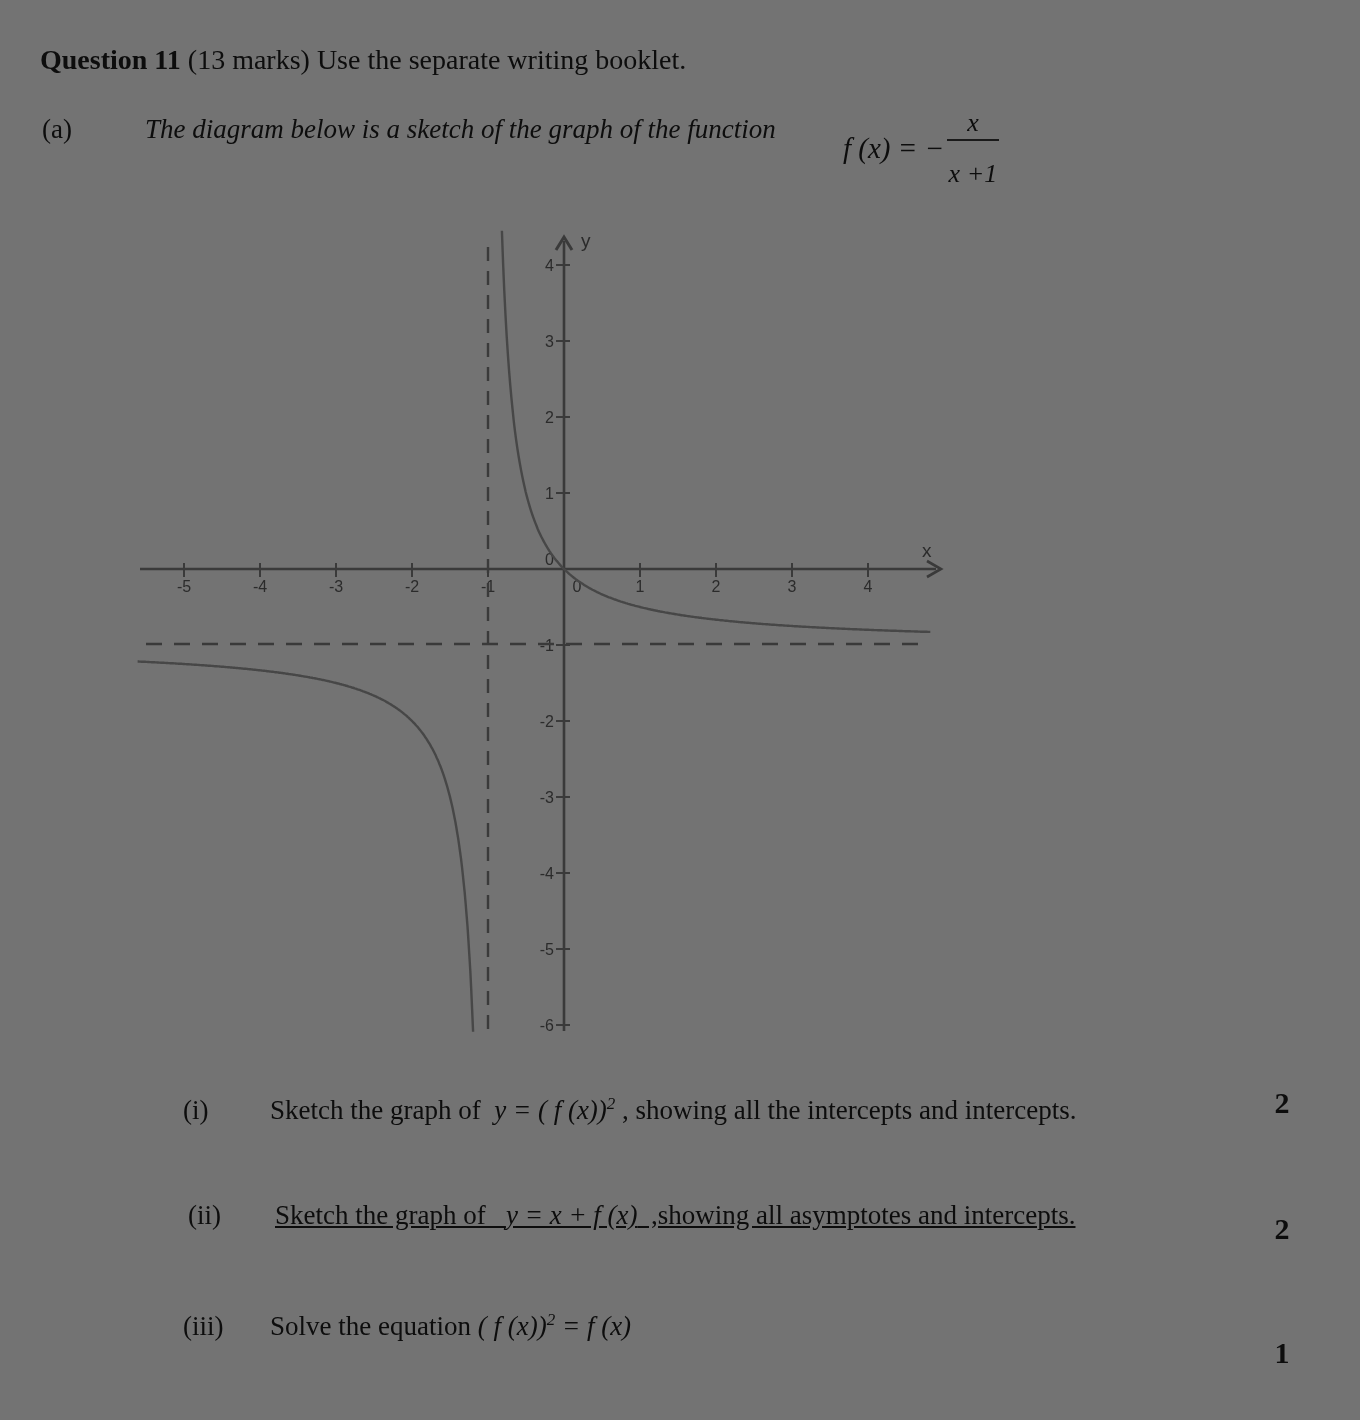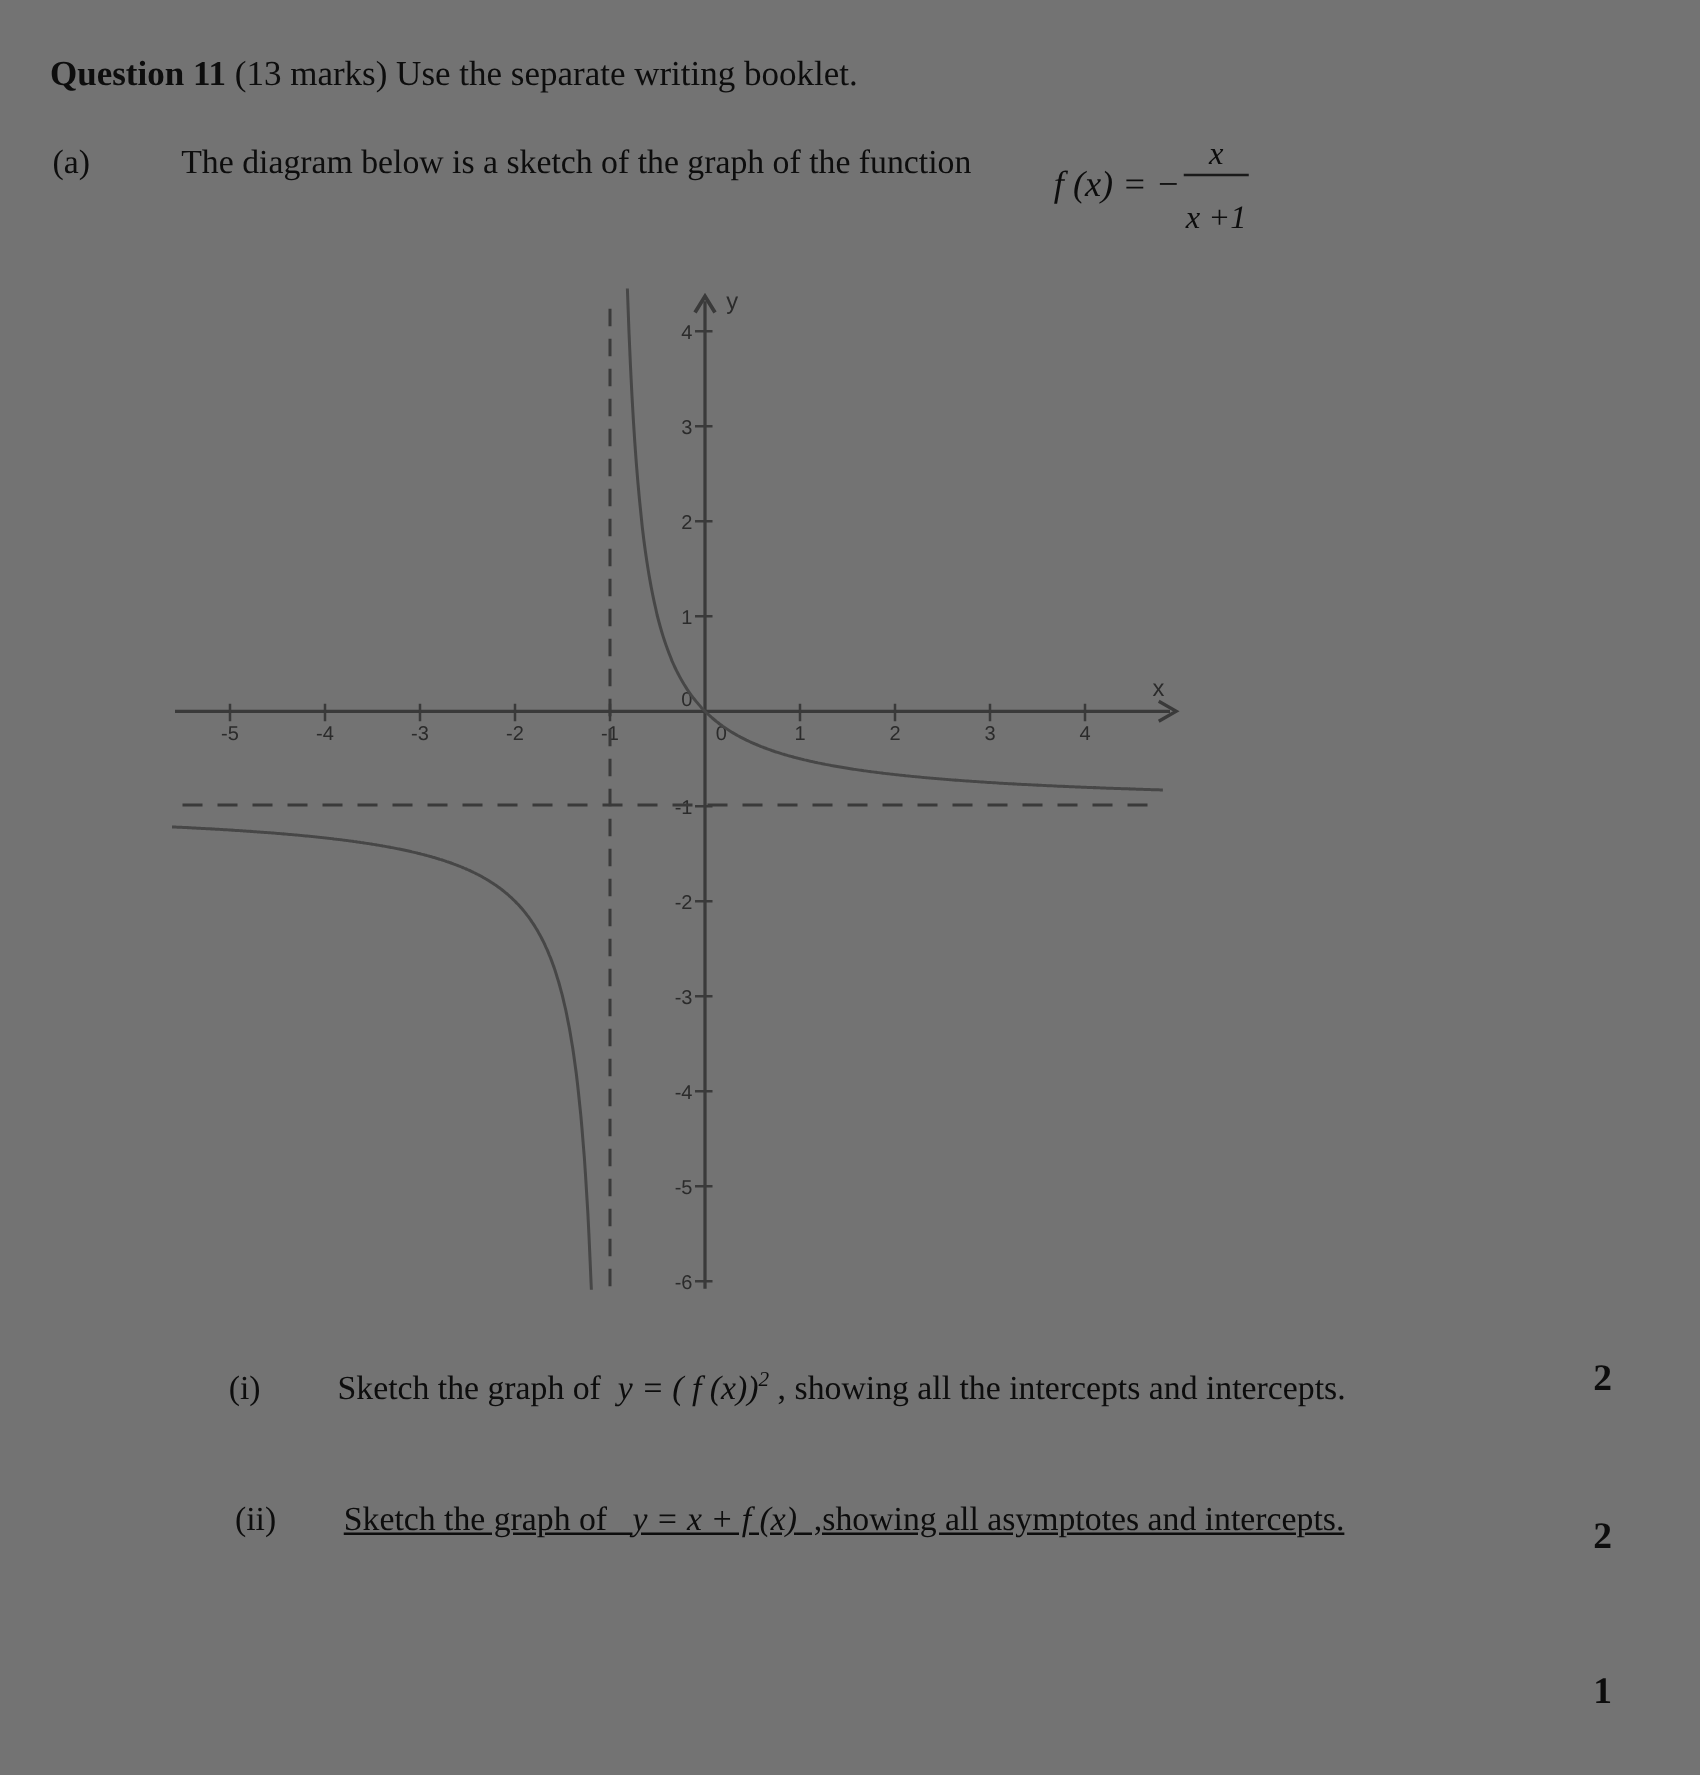--- a/index.html
+++ b/index.html
@@ -4,21 +4,21 @@
 <style>
   html,body{margin:0;padding:0;background:#ffffff;}
   .page{
     position:relative;width:1360px;height:1420px;background:#737373;
     font-family:"Liberation Serif","DejaVu Serif",serif;color:#0d0d0d;overflow:hidden;
   }
   .abs{position:absolute;}
   .header{left:40px;top:44px;font-size:28px;white-space:pre;}
   .header b{font-weight:bold;}
   .part-a-label{left:42px;top:114px;font-size:27px;}
-  .part-a-text{left:145px;top:114px;font-size:27px;white-space:pre;}
+  .part-a-text{left:145px;top:114px;font-size:27px;white-space:pre;font-style:italic;}
   .formula{left:843px;top:108px;display:flex;align-items:center;}
   .flhs{font-style:italic;font-size:29px;white-space:pre;}
   .frac{display:inline-flex;flex-direction:column;align-items:center;
         font-style:italic;font-size:26px;line-height:1.15;margin-left:3px;}
   .fnum{padding:0 20px 1px 20px;border-bottom:2px solid #1a1a1a;}
   .fden{padding-top:18px;white-space:pre;}
   .graph-svg{left:120px;top:225px;width:840px;height:815px;}
   .qrow{font-size:27px;white-space:pre;}
   .qlabel{display:inline-block;width:87px;}
   .math{font-style:italic;}
@@ -99,18 +99,19 @@
       <polyline fill="none" stroke="#474747" stroke-width="2.4" stroke-linejoin="round" points="137.6,661.5 138.6,661.5 139.5,661.6 140.4,661.6 141.4,661.7 142.3,661.7 143.2,661.8 144.2,661.8 145.1,661.8 146.0,661.9 147.0,661.9 147.9,662.0 148.8,662.0 149.8,662.1 150.7,662.1 151.6,662.2 152.5,662.2 153.5,662.3 154.4,662.3 155.3,662.4 156.3,662.4 157.2,662.5 158.1,662.5 159.1,662.6 160.0,662.6 160.9,662.7 161.9,662.7 162.8,662.8 163.7,662.8 164.7,662.9 165.6,662.9 166.5,663.0 167.5,663.0 168.4,663.1 169.3,663.1 170.3,663.2 171.2,663.2 172.1,663.3 173.0,663.3 174.0,663.4 174.9,663.4 175.8,663.5 176.8,663.6 177.7,663.6 178.6,663.7 179.6,663.7 180.5,663.8 181.4,663.8 182.4,663.9 183.3,664.0 184.2,664.0 185.2,664.1 186.1,664.1 187.0,664.2 188.0,664.3 188.9,664.3 189.8,664.4 190.7,664.4 191.7,664.5 192.6,664.6 193.5,664.6 194.5,664.7 195.4,664.7 196.3,664.8 197.3,664.9 198.2,664.9 199.1,665.0 200.1,665.1 201.0,665.1 201.9,665.2 202.9,665.3 203.8,665.3 204.7,665.4 205.7,665.5 206.6,665.5 207.5,665.6 208.5,665.7 209.4,665.7 210.3,665.8 211.2,665.9 212.2,665.9 213.1,666.0 214.0,666.1 215.0,666.2 215.9,666.2 216.8,666.3 217.8,666.4 218.7,666.4 219.6,666.5 220.6,666.6 221.5,666.7 222.4,666.7 223.4,666.8 224.3,666.9 225.2,667.0 226.2,667.1 227.1,667.1 228.0,667.2 229.0,667.3 229.9,667.4 230.8,667.5 231.7,667.5 232.7,667.6 233.6,667.7 234.5,667.8 235.5,667.9 236.4,668.0 237.3,668.0 238.3,668.1 239.2,668.2 240.1,668.3 241.1,668.4 242.0,668.5 242.9,668.6 243.9,668.7 244.8,668.7 245.7,668.8 246.7,668.9 247.6,669.0 248.5,669.1 249.4,669.2 250.4,669.3 251.3,669.4 252.2,669.5 253.2,669.6 254.1,669.7 255.0,669.8 256.0,669.9 256.9,670.0 257.8,670.1 258.8,670.2 259.7,670.3 260.6,670.4 261.6,670.5 262.5,670.6 263.4,670.7 264.4,670.8 265.3,670.9 266.2,671.0 267.2,671.2 268.1,671.3 269.0,671.4 269.9,671.5 270.9,671.6 271.8,671.7 272.7,671.8 273.7,671.9 274.6,672.1 275.5,672.2 276.5,672.3 277.4,672.4 278.3,672.5 279.3,672.7 280.2,672.8 281.1,672.9 282.1,673.0 283.0,673.2 283.9,673.3 284.9,673.4 285.8,673.6 286.7,673.7 287.6,673.8 288.6,674.0 289.5,674.1 290.4,674.2 291.4,674.4 292.3,674.5 293.2,674.7 294.2,674.8 295.1,674.9 296.0,675.1 297.0,675.2 297.9,675.4 298.8,675.5 299.8,675.7 300.7,675.8 301.6,676.0 302.6,676.1 303.5,676.3 304.4,676.5 305.4,676.6 306.3,676.8 307.2,676.9 308.1,677.1 309.1,677.3 310.0,677.5 310.9,677.6 311.9,677.8 312.8,678.0 313.7,678.1 314.7,678.3 315.6,678.5 316.5,678.7 317.5,678.9 318.4,679.1 319.3,679.2 320.3,679.4 321.2,679.6 322.1,679.8 323.1,680.0 324.0,680.2 324.9,680.4 325.9,680.6 326.8,680.8 327.7,681.0 328.6,681.2 329.6,681.5 330.5,681.7 331.4,681.9 332.4,682.1 333.3,682.3 334.2,682.6 335.2,682.8 336.1,683.0 337.0,683.3 338.0,683.5 338.9,683.7 339.8,684.0 340.8,684.2 341.7,684.5 342.6,684.7 343.6,685.0 344.5,685.2 345.4,685.5 346.3,685.8 347.3,686.0 348.2,686.3 349.1,686.6 350.1,686.9 351.0,687.2 351.9,687.5 352.9,687.7 353.8,688.0 354.7,688.3 355.7,688.6 356.6,689.0 357.5,689.3 358.5,689.6 359.4,689.9 360.3,690.2 361.3,690.6 362.2,690.9 363.1,691.3 364.1,691.6 365.0,692.0 365.9,692.3 366.8,692.7 367.8,693.0 368.7,693.4 369.6,693.8 370.6,694.2 371.5,694.6 372.4,695.0 373.4,695.4 374.3,695.8 375.2,696.2 376.2,696.6 377.1,697.1 378.0,697.5 379.0,698.0 379.9,698.4 380.8,698.9 381.8,699.4 382.7,699.8 383.6,700.3 384.6,700.8 385.5,701.3 386.4,701.9 387.3,702.4 388.3,702.9 389.2,703.5 390.1,704.0 391.1,704.6 392.0,705.2 392.9,705.8 393.9,706.4 394.8,707.0 395.7,707.6 396.7,708.2 397.6,708.9 398.5,709.6 399.5,710.2 400.4,710.9 401.3,711.6 402.3,712.4 403.2,713.1 404.1,713.9 405.0,714.6 406.0,715.4 406.9,716.2 407.8,717.1 408.8,717.9 409.7,718.8 410.6,719.7 411.6,720.6 412.5,721.5 413.4,722.5 414.4,723.4 415.3,724.4 416.2,725.5 417.2,726.5 418.1,727.6 419.0,728.7 420.0,729.9 420.9,731.1 421.8,732.3 422.8,733.5 423.7,734.8 424.6,736.1 425.5,737.5 426.5,738.9 427.4,740.3 428.3,741.8 429.3,743.4 430.2,744.9 431.1,746.6 432.1,748.3 433.0,750.0 433.9,751.8 434.9,753.7 435.8,755.6 436.7,757.7 437.7,759.7 438.6,761.9 439.5,764.2 440.5,766.5 441.4,768.9 442.3,771.4 443.3,774.1 444.2,776.8 445.1,779.7 446.0,782.7 447.0,785.8 447.9,789.1 448.8,792.5 449.8,796.1 450.7,799.9 451.6,803.8 452.6,808.0 453.5,812.4 454.4,817.1 455.4,822.0 456.3,827.2 457.2,832.7 458.2,838.6 459.1,844.8 460.0,851.4 461.0,858.6 461.9,866.2 462.8,874.4 463.7,883.2 464.7,892.7 465.6,903.0 466.5,914.2 467.5,926.4 468.4,939.8 469.3,954.5 470.3,970.8 471.2,988.9 472.1,1009.1 473.1,1031.8"></polyline>
       <polyline fill="none" stroke="#474747" stroke-width="2.4" stroke-linejoin="round" points="501.9,230.8 503.1,263.4 504.3,291.2 505.5,315.2 506.7,336.2 507.9,354.7 509.1,371.1 510.3,385.7 511.5,398.9 512.7,410.7 513.8,421.5 515.0,431.4 516.2,440.4 517.4,448.6 518.6,456.3 519.8,463.3 521.0,469.9 522.2,476.0 523.4,481.7 524.6,487.0 525.7,492.0 526.9,496.6 528.1,501.0 529.3,505.2 530.5,509.1 531.7,512.8 532.9,516.3 534.1,519.6 535.3,522.8 536.5,525.8 537.6,528.7 538.8,531.4 540.0,534.0 541.2,536.5 542.4,538.8 543.6,541.1 544.8,543.3 546.0,545.4 547.2,547.4 548.4,549.3 549.5,551.1 550.7,552.9 551.9,554.6 553.1,556.3 554.3,557.9 555.5,559.4 556.7,560.9 557.9,562.3 559.1,563.7 560.3,565.1 561.4,566.4 562.6,567.6 563.8,568.8 565.0,570.0 566.2,571.1 567.4,572.2 568.6,573.3 569.8,574.4 571.0,575.4 572.2,576.4 573.3,577.3 574.5,578.2 575.7,579.2 576.9,580.0 578.1,580.9 579.3,581.7 580.5,582.5 581.7,583.3 582.9,584.1 584.1,584.9 585.2,585.6 586.4,586.3 587.6,587.0 588.8,587.7 590.0,588.4 591.2,589.0 592.4,589.7 593.6,590.3 594.8,590.9 596.0,591.5 597.1,592.1 598.3,592.6 599.5,593.2 600.7,593.8 601.9,594.3 603.1,594.8 604.3,595.3 605.5,595.8 606.7,596.3 607.8,596.8 609.0,597.3 610.2,597.7 611.4,598.2 612.6,598.6 613.8,599.1 615.0,599.5 616.2,599.9 617.4,600.4 618.6,600.8 619.7,601.2 620.9,601.6 622.1,601.9 623.3,602.3 624.5,602.7 625.7,603.1 626.9,603.4 628.1,603.8 629.3,604.1 630.5,604.5 631.6,604.8 632.8,605.1 634.0,605.4 635.2,605.8 636.4,606.1 637.6,606.4 638.8,606.7 640.0,607.0 641.2,607.3 642.4,607.6 643.5,607.9 644.7,608.1 645.9,608.4 647.1,608.7 648.3,609.0 649.5,609.2 650.7,609.5 651.9,609.8 653.1,610.0 654.3,610.3 655.4,610.5 656.6,610.7 657.8,611.0 659.0,611.2 660.2,611.5 661.4,611.7 662.6,611.9 663.8,612.1 665.0,612.4 666.2,612.6 667.3,612.8 668.5,613.0 669.7,613.2 670.9,613.4 672.1,613.6 673.3,613.8 674.5,614.0 675.7,614.2 676.9,614.4 678.1,614.6 679.2,614.8 680.4,615.0 681.6,615.2 682.8,615.4 684.0,615.5 685.2,615.7 686.4,615.9 687.6,616.1 688.8,616.2 690.0,616.4 691.1,616.6 692.3,616.7 693.5,616.9 694.7,617.1 695.9,617.2 697.1,617.4 698.3,617.5 699.5,617.7 700.7,617.8 701.9,618.0 703.0,618.1 704.2,618.3 705.4,618.4 706.6,618.6 707.8,618.7 709.0,618.9 710.2,619.0 711.4,619.1 712.6,619.3 713.8,619.4 714.9,619.5 716.1,619.7 717.3,619.8 718.5,619.9 719.7,620.1 720.9,620.2 722.1,620.3 723.3,620.4 724.5,620.6 725.7,620.7 726.8,620.8 728.0,620.9 729.2,621.1 730.4,621.2 731.6,621.3 732.8,621.4 734.0,621.5 735.2,621.6 736.4,621.7 737.6,621.9 738.7,622.0 739.9,622.1 741.1,622.2 742.3,622.3 743.5,622.4 744.7,622.5 745.9,622.6 747.1,622.7 748.3,622.8 749.5,622.9 750.6,623.0 751.8,623.1 753.0,623.2 754.2,623.3 755.4,623.4 756.6,623.5 757.8,623.6 759.0,623.7 760.2,623.8 761.4,623.9 762.5,624.0 763.7,624.1 764.9,624.1 766.1,624.2 767.3,624.3 768.5,624.4 769.7,624.5 770.9,624.6 772.1,624.7 773.2,624.8 774.4,624.8 775.6,624.9 776.8,625.0 778.0,625.1 779.2,625.2 780.4,625.2 781.6,625.3 782.8,625.4 784.0,625.5 785.1,625.6 786.3,625.6 787.5,625.7 788.7,625.8 789.9,625.9 791.1,625.9 792.3,626.0 793.5,626.1 794.7,626.2 795.9,626.2 797.0,626.3 798.2,626.4 799.4,626.5 800.6,626.5 801.8,626.6 803.0,626.7 804.2,626.7 805.4,626.8 806.6,626.9 807.8,626.9 808.9,627.0 810.1,627.1 811.3,627.1 812.5,627.2 813.7,627.3 814.9,627.3 816.1,627.4 817.3,627.5 818.5,627.5 819.7,627.6 820.8,627.6 822.0,627.7 823.2,627.8 824.4,627.8 825.6,627.9 826.8,628.0 828.0,628.0 829.2,628.1 830.4,628.1 831.6,628.2 832.7,628.2 833.9,628.3 835.1,628.4 836.3,628.4 837.5,628.5 838.7,628.5 839.9,628.6 841.1,628.6 842.3,628.7 843.5,628.8 844.6,628.8 845.8,628.9 847.0,628.9 848.2,629.0 849.4,629.0 850.6,629.1 851.8,629.1 853.0,629.2 854.2,629.2 855.4,629.3 856.5,629.3 857.7,629.4 858.9,629.4 860.1,629.5 861.3,629.5 862.5,629.6 863.7,629.6 864.9,629.7 866.1,629.7 867.3,629.8 868.4,629.8 869.6,629.9 870.8,629.9 872.0,630.0 873.2,630.0 874.4,630.1 875.6,630.1 876.8,630.1 878.0,630.2 879.2,630.2 880.3,630.3 881.5,630.3 882.7,630.4 883.9,630.4 885.1,630.5 886.3,630.5 887.5,630.5 888.7,630.6 889.9,630.6 891.1,630.7 892.2,630.7 893.4,630.8 894.6,630.8 895.8,630.8 897.0,630.9 898.2,630.9 899.4,631.0 900.6,631.0 901.8,631.0 903.0,631.1 904.1,631.1 905.3,631.2 906.5,631.2 907.7,631.2 908.9,631.3 910.1,631.3 911.3,631.4 912.5,631.4 913.7,631.4 914.9,631.5 916.0,631.5 917.2,631.5 918.4,631.6 919.6,631.6 920.8,631.7 922.0,631.7 923.2,631.7 924.4,631.8 925.6,631.8 926.8,631.8 927.9,631.9 929.1,631.9 930.3,631.9"></polyline>
       <text x="922" y="557" text-anchor="start" font-size="19" fill="#2b2b2b" font-family="&quot;Liberation Sans&quot;,&quot;DejaVu Sans&quot;,sans-serif">x</text>
       <text x="581" y="247" text-anchor="start" font-size="19" fill="#2b2b2b" font-family="&quot;Liberation Sans&quot;,&quot;DejaVu Sans&quot;,sans-serif">y</text>
     </svg>
 
   <div class="abs qrow row-i"><span class="qlabel">(i)</span><span>Sketch the graph of  </span><span class="math">y = ( f (x))</span><span class="sup">2</span><span class="math"></span><span> , showing all the intercepts and intercepts.</span></div>
 
   <div class="abs qrow row-ii"><span class="qlabel">(ii)</span><span>Sketch the graph of   </span><span class="math">y = x + f (x)</span><span class="sup"></span><span class="math"></span><span>  ,showing all asymptotes and intercepts.</span></div>
 
+  <div class="abs qrow row-iii"><span class="qlabel">(iii)</span><span>Solve the equation </span><span class="math">( f (x))</span><span class="sup">2</span><span class="math"> = f (x)</span><span></span></div>
 
   <div class="abs marks marks-i">2</div>
   <div class="abs marks marks-ii">2</div>
   <div class="abs marks marks-iii">1</div>
 
 </div>
 
 </body></html>

